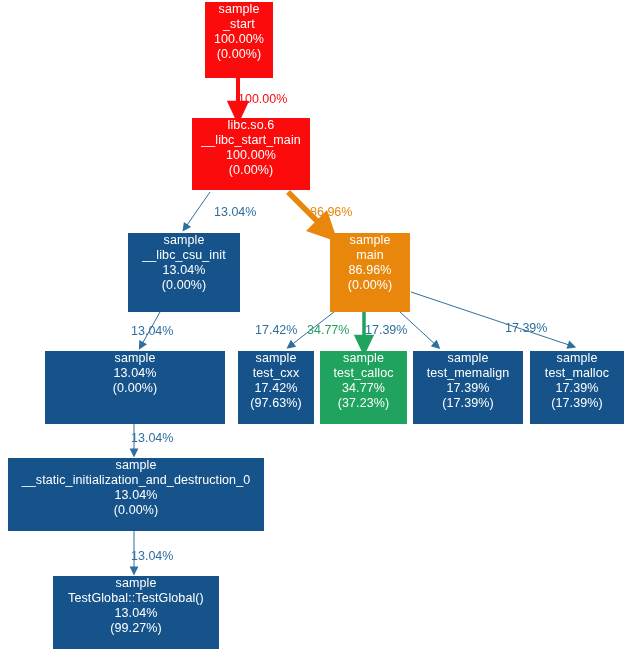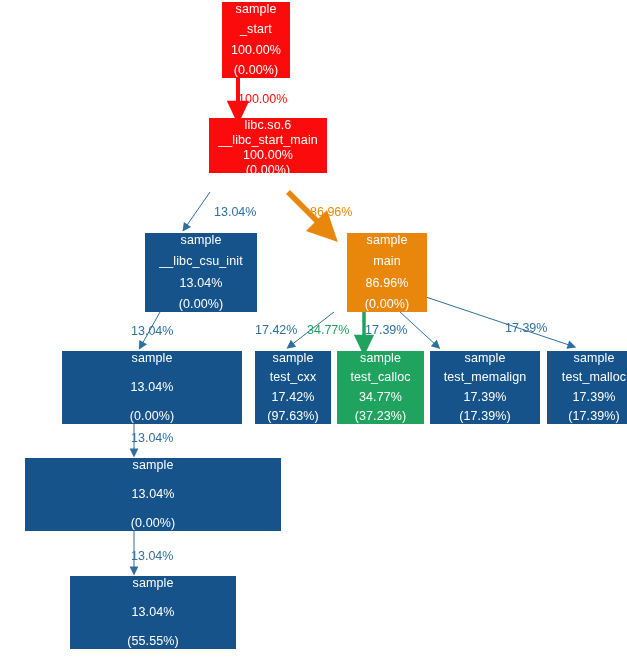--- a/index.html
+++ b/index.html
@@ -23,29 +23,28 @@
     top: 0;
     width: 627px;
     height: 659px;
   }
   .node {
     position: absolute;
     box-sizing: border-box;
     display: flex;
     flex-direction: column;
     align-items: center;
-    justify-content: space-between;
+    justify-content: flex-start;
     color: #ffffff;
     font-size: 12.5px;
     line-height: 15px;
     letter-spacing: 0.1px;
     white-space: nowrap;
     text-align: center;
     z-index: 3;
-    margin-left: 17px;
   }
   .node .ln {
     display: block;
   }
   .edge-label {
     position: absolute;
     font-size: 12.5px;
     line-height: 14px;
     white-space: nowrap;
     z-index: 4;
@@ -93,21 +92,21 @@
     <line x1="134" y1="531" x2="134" y2="571" stroke="#2E6F9E" stroke-width="1" marker-end="url(#ah-blue)"></line>
   </svg>
 
   <div class="node" style="left:205px;top:2px;width:68px;height:76px;background:#FB0B0B;">
     <span class="ln">sample</span>
     <span class="ln">_start</span>
     <span class="ln">100.00%</span>
     <span class="ln">(0.00%)</span>
   </div>
 
-  <div class="node" style="left:192px;top:118px;width:118px;height:55px;background:#FB0B0B;">
+  <div class="node" style="left:192px;top:118px;width:118px;height:72px;background:#FB0B0B;">
     <span class="ln">libc.so.6</span>
     <span class="ln">__libc_start_main</span>
     <span class="ln">100.00%</span>
     <span class="ln">(0.00%)</span>
   </div>
 
   <div class="node" style="left:128px;top:233px;width:112px;height:79px;background:#15538A;">
     <span class="ln">sample</span>
     <span class="ln">__libc_csu_init</span>
     <span class="ln">13.04%</span>
@@ -150,28 +149,30 @@
 
   <div class="node" style="left:530px;top:351px;width:94px;height:73px;background:#15538A;">
     <span class="ln">sample</span>
     <span class="ln">test_malloc</span>
     <span class="ln">17.39%</span>
     <span class="ln">(17.39%)</span>
   </div>
 
   <div class="node" style="left:8px;top:458px;width:256px;height:73px;background:#15538A;">
     <span class="ln">sample</span>
+    <span class="ln">__static_initialization_and_destruction_0</span>
     <span class="ln">13.04%</span>
     <span class="ln">(0.00%)</span>
   </div>
 
   <div class="node" style="left:53px;top:576px;width:166px;height:73px;background:#15538A;">
     <span class="ln">sample</span>
+    <span class="ln">TestGlobal::TestGlobal()</span>
     <span class="ln">13.04%</span>
-    <span class="ln">(55.55%)</span>
+    <span class="ln">(99.27%)</span>
   </div>
 
   <div class="edge-label" style="left:238px;top:92px;color:#FB0B0B;">100.00%</div>
 
   <div class="edge-label" style="left:214px;top:205px;color:#2E6F9E;">13.04%</div>
 
   <div class="edge-label" style="left:310px;top:205px;color:#E8870C;">86.96%</div>
 
   <div class="edge-label" style="left:131px;top:324px;color:#2E6F9E;">13.04%</div>
 

